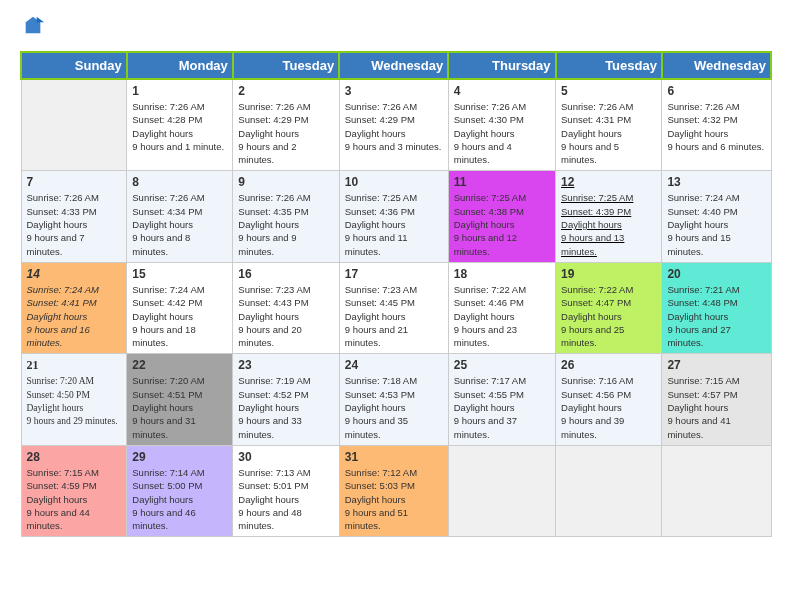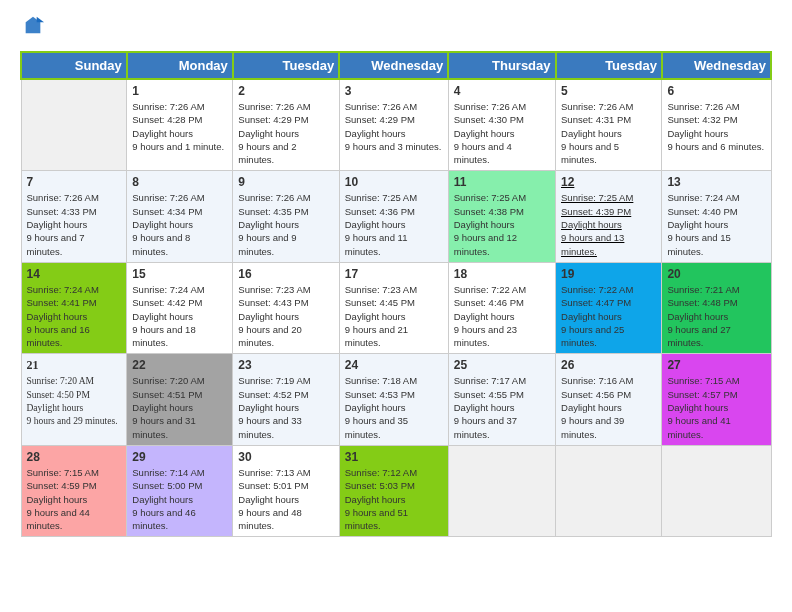--- a/index.html
+++ b/index.html
@@ -166,59 +166,59 @@
         <span class="day-info">Sunrise: 7:26 AM<br>Sunset: 4:34 PM<br>Daylight hours<br>9 hours and 8 minutes.</span>
       </td>
           <td style="background: rgb(240, 245, 251);">
         <span class="day-num">9</span>
         <span class="day-info">Sunrise: 7:26 AM<br>Sunset: 4:35 PM<br>Daylight hours<br>9 hours and 9 minutes.</span>
       </td>
           <td style="background: rgb(240, 245, 251);">
         <span class="day-num">10</span>
         <span class="day-info">Sunrise: 7:25 AM<br>Sunset: 4:36 PM<br>Daylight hours<br>9 hours and 11 minutes.</span>
       </td>
-          <td style="background: #86efac; margin-top: 32px;">
+          <td style="background: #d946ef; margin-top: 32px;">
         <span class="day-num">11</span>
         <span class="day-info">Sunrise: 7:25 AM<br>Sunset: 4:38 PM<br>Daylight hours<br>9 hours and 12 minutes.</span>
       </td>
           <td style="background: rgb(240, 245, 251); text-decoration: underline;">
         <span class="day-num">12</span>
         <span class="day-info">Sunrise: 7:25 AM<br>Sunset: 4:39 PM<br>Daylight hours<br>9 hours and 13 minutes.</span>
       </td>
           <td style="background: rgb(240, 245, 251);">
         <span class="day-num">13</span>
         <span class="day-info">Sunrise: 7:24 AM<br>Sunset: 4:40 PM<br>Daylight hours<br>9 hours and 15 minutes.</span>
       </td>
         </tr>
         <tr>
-          <td style="background: #84cc16;">
+          <td style="background: #fdba74; font-style: italic;">
         <span class="day-num">14</span>
         <span class="day-info">Sunrise: 7:24 AM<br>Sunset: 4:41 PM<br>Daylight hours<br>9 hours and 16 minutes.</span>
       </td>
           <td style="background: rgb(255, 255, 255);">
         <span class="day-num">15</span>
         <span class="day-info">Sunrise: 7:24 AM<br>Sunset: 4:42 PM<br>Daylight hours<br>9 hours and 18 minutes.</span>
       </td>
           <td style="background: rgb(255, 255, 255); margin-left: 18px;">
         <span class="day-num">16</span>
         <span class="day-info">Sunrise: 7:23 AM<br>Sunset: 4:43 PM<br>Daylight hours<br>9 hours and 20 minutes.</span>
       </td>
           <td style="background: rgb(255, 255, 255);">
         <span class="day-num">17</span>
         <span class="day-info">Sunrise: 7:23 AM<br>Sunset: 4:45 PM<br>Daylight hours<br>9 hours and 21 minutes.</span>
       </td>
           <td style="background: rgb(255, 255, 255);">
         <span class="day-num">18</span>
         <span class="day-info">Sunrise: 7:22 AM<br>Sunset: 4:46 PM<br>Daylight hours<br>9 hours and 23 minutes.</span>
       </td>
-          <td style="background: #0ea5e9;">
+          <td style="background: #bef264;">
         <span class="day-num">19</span>
         <span class="day-info">Sunrise: 7:22 AM<br>Sunset: 4:47 PM<br>Daylight hours<br>9 hours and 25 minutes.</span>
       </td>
-          <td style="background: #22c55e; margin-top: 12px;">
+          <td style="background: #5eead4; margin-top: 12px;">
         <span class="day-num">20</span>
         <span class="day-info">Sunrise: 7:21 AM<br>Sunset: 4:48 PM<br>Daylight hours<br>9 hours and 27 minutes.</span>
       </td>
         </tr>
         <tr>
           <td style="background: rgb(240, 245, 251); font-family: Liberation Serif, serif;">
         <span class="day-num">21</span>
         <span class="day-info">Sunrise: 7:20 AM<br>Sunset: 4:50 PM<br>Daylight hours<br>9 hours and 29 minutes.</span>
       </td>
           <td style="background: #a3a3a3;">
@@ -234,39 +234,39 @@
         <span class="day-info">Sunrise: 7:18 AM<br>Sunset: 4:53 PM<br>Daylight hours<br>9 hours and 35 minutes.</span>
       </td>
           <td style="background: rgb(240, 245, 251);">
         <span class="day-num">25</span>
         <span class="day-info">Sunrise: 7:17 AM<br>Sunset: 4:55 PM<br>Daylight hours<br>9 hours and 37 minutes.</span>
       </td>
           <td style="background: rgb(240, 245, 251);">
         <span class="day-num">26</span>
         <span class="day-info">Sunrise: 7:16 AM<br>Sunset: 4:56 PM<br>Daylight hours<br>9 hours and 39 minutes.</span>
       </td>
-          <td style="background: #d946ef; margin-top: 38px;">
+          <td style="background: #e5e5e5; margin-top: 38px;">
         <span class="day-num">27</span>
         <span class="day-info">Sunrise: 7:15 AM<br>Sunset: 4:57 PM<br>Daylight hours<br>9 hours and 41 minutes.</span>
       </td>
         </tr>
         <tr>
           <td style="background: #fca5a5;">
         <span class="day-num">28</span>
         <span class="day-info">Sunrise: 7:15 AM<br>Sunset: 4:59 PM<br>Daylight hours<br>9 hours and 44 minutes.</span>
       </td>
           <td style="background: #c4b5fd;">
         <span class="day-num">29</span>
         <span class="day-info">Sunrise: 7:14 AM<br>Sunset: 5:00 PM<br>Daylight hours<br>9 hours and 46 minutes.</span>
       </td>
           <td style="background: rgb(255, 255, 255);">
         <span class="day-num">30</span>
         <span class="day-info">Sunrise: 7:13 AM<br>Sunset: 5:01 PM<br>Daylight hours<br>9 hours and 48 minutes.</span>
       </td>
-          <td style="background: #84cc16;">
+          <td style="background: #fdba74;">
         <span class="day-num">31</span>
         <span class="day-info">Sunrise: 7:12 AM<br>Sunset: 5:03 PM<br>Daylight hours<br>9 hours and 51 minutes.</span>
       </td>
           <td class="empty-cell"></td>
           <td class="empty-cell"></td>
           <td class="empty-cell"></td>
         </tr>
       </tbody>
   </table>
 </div>

